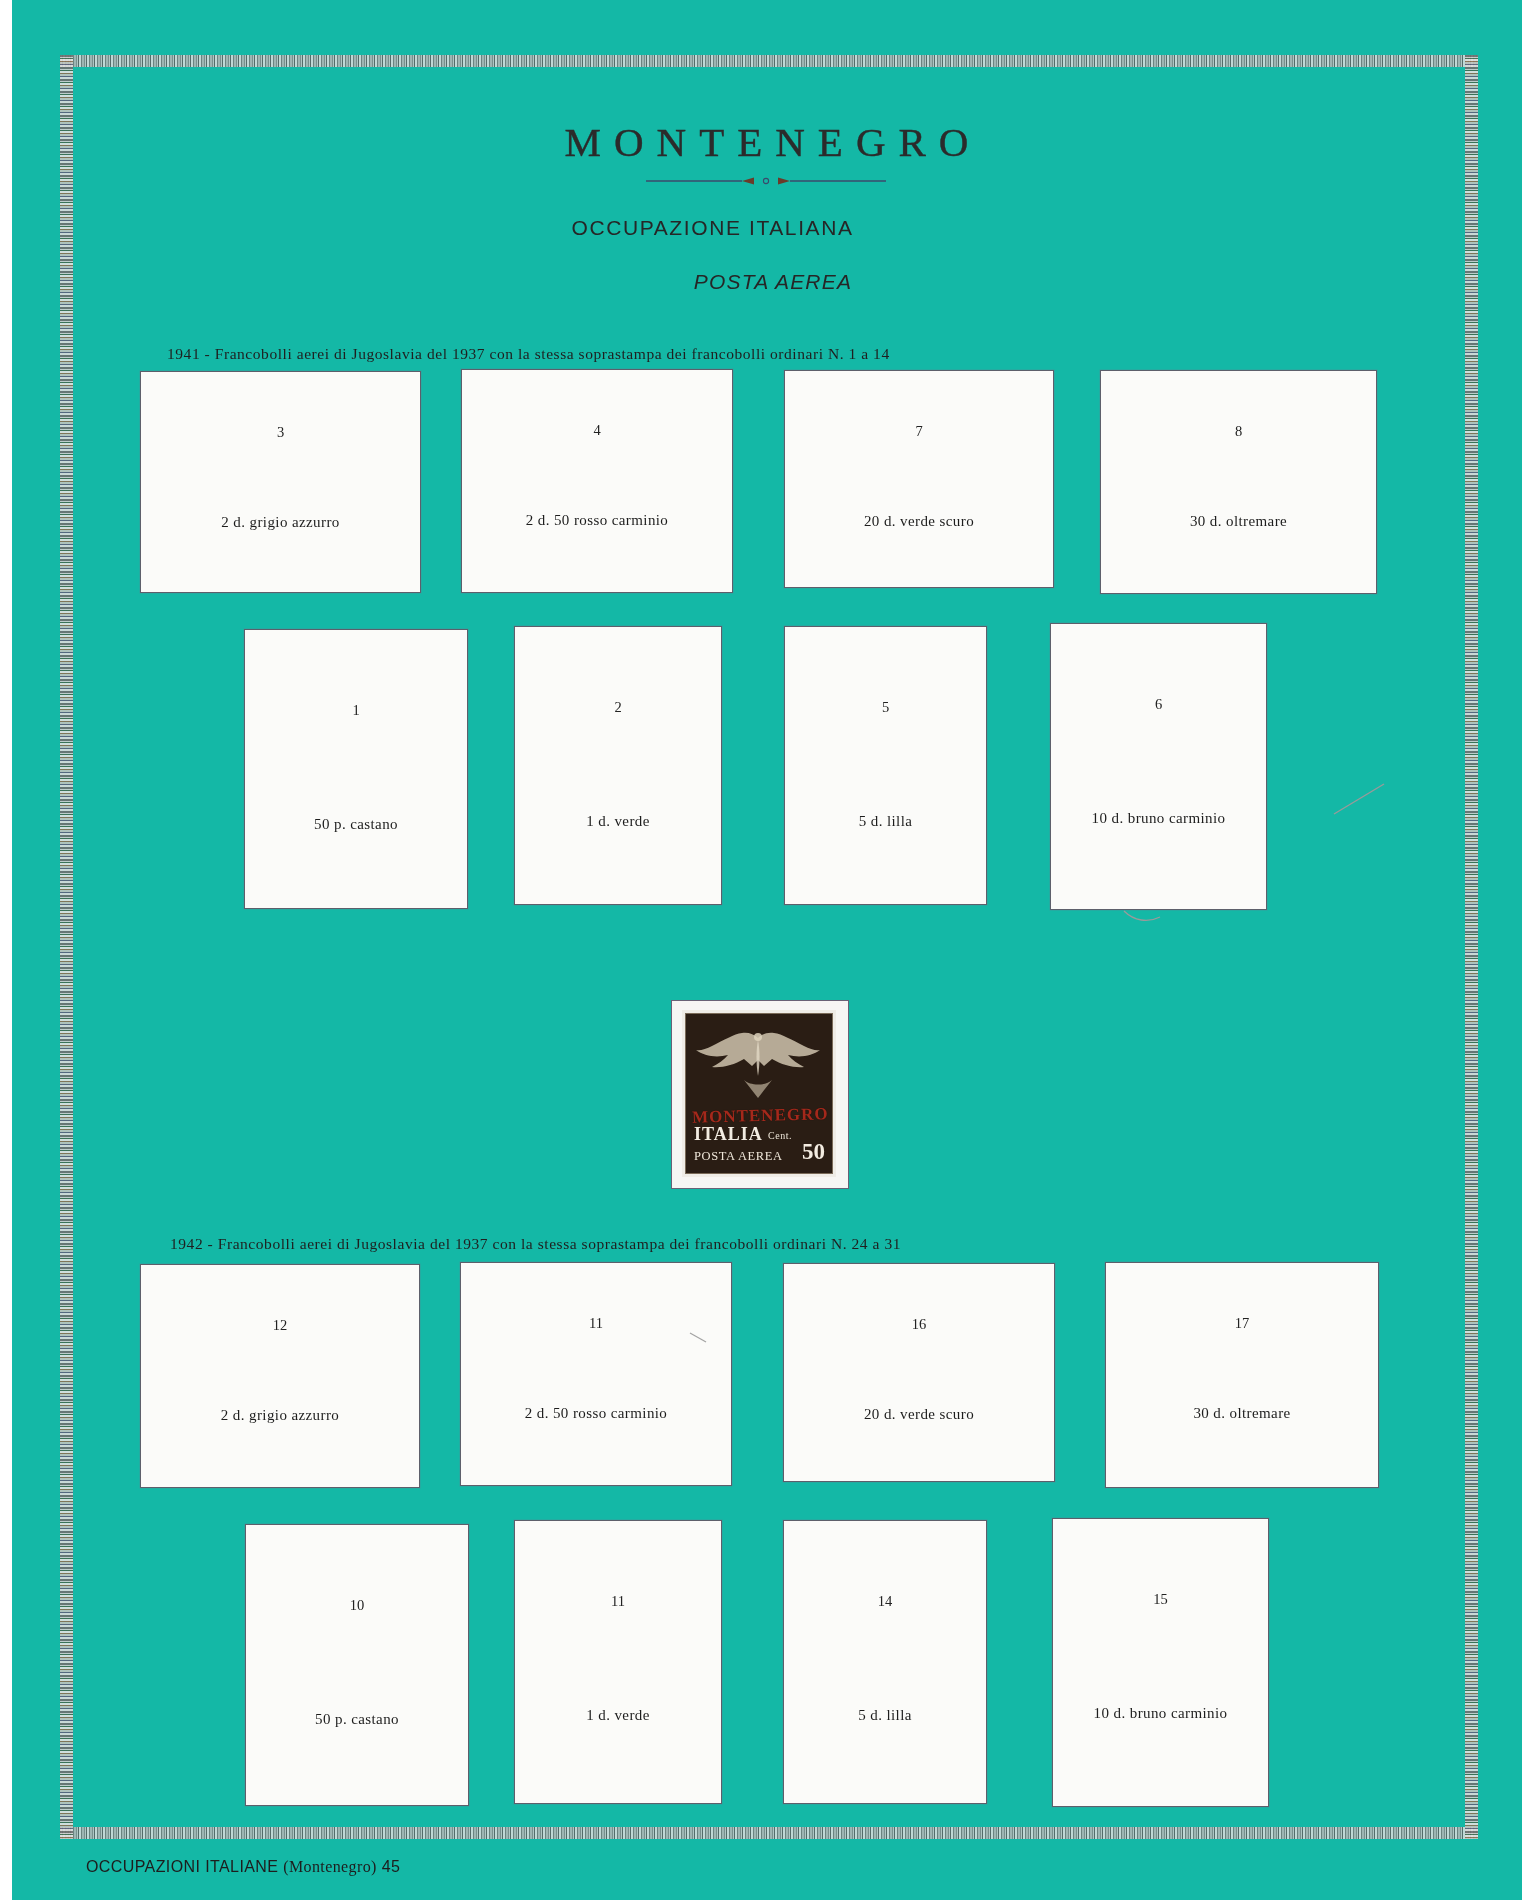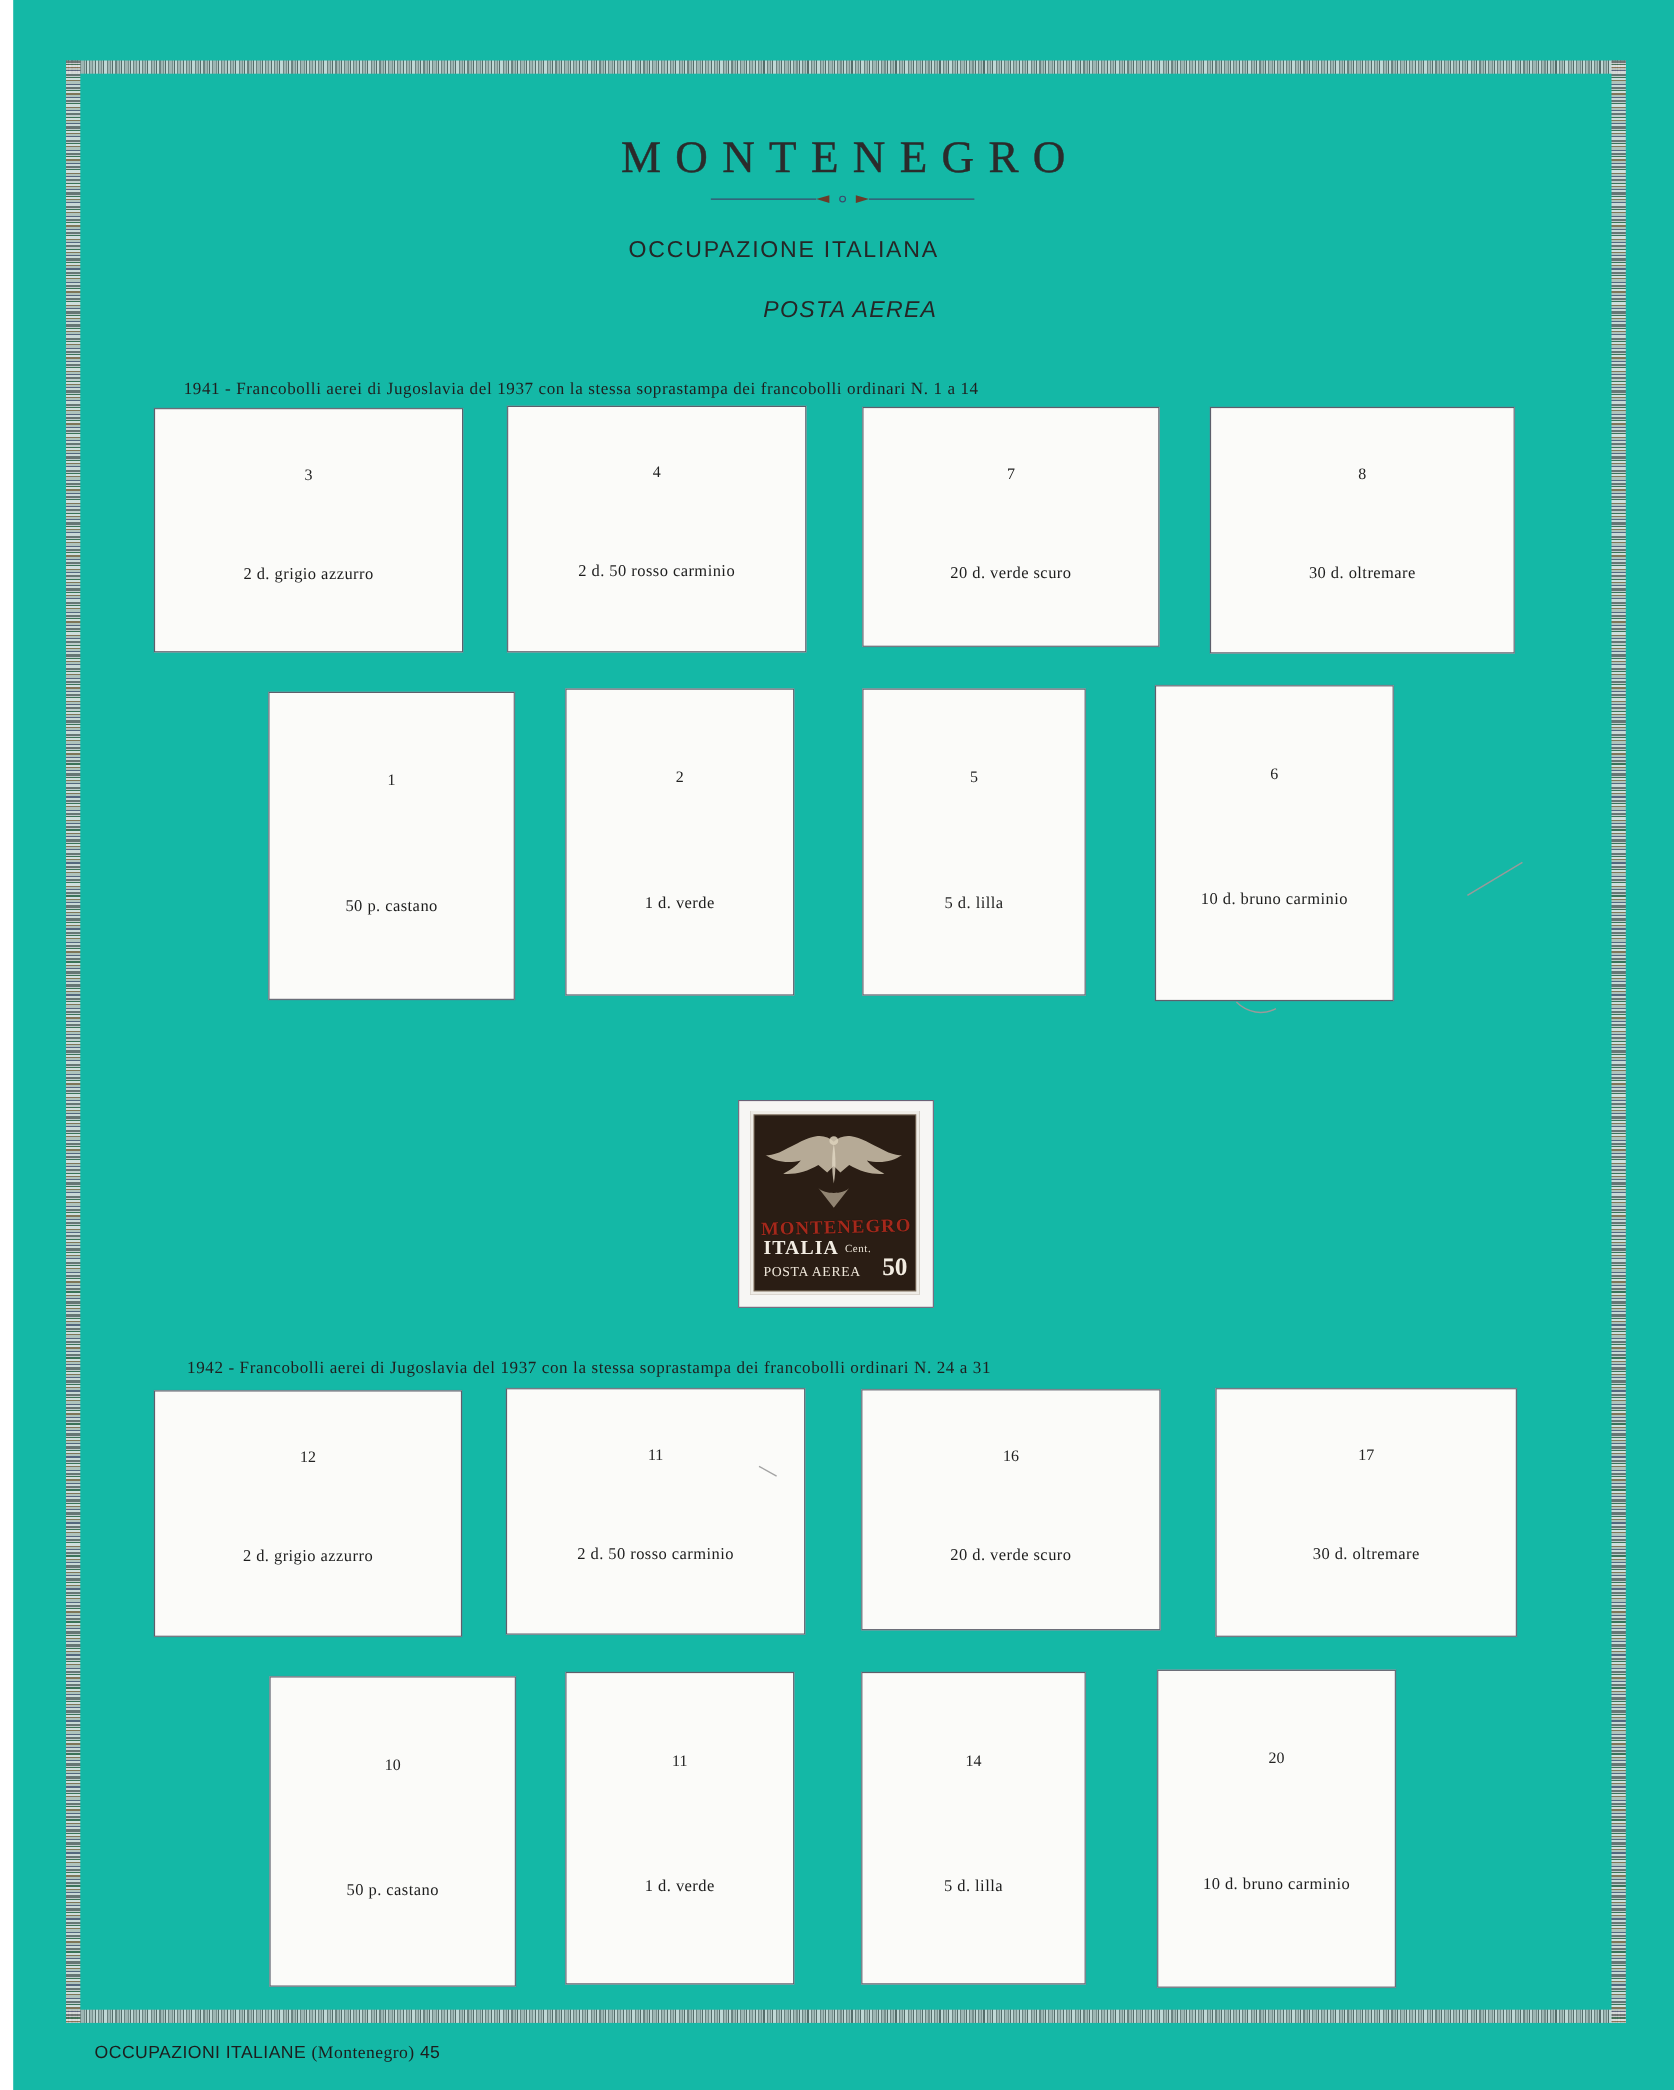--- a/index.html
+++ b/index.html
@@ -362,21 +362,21 @@
   </div>
   <div class="mount tall" style="left:502px; top:1520px; width:206px; height:282px;">
     <div class="num">11</div>
     <div class="desc">1 d. verde</div>
   </div>
   <div class="mount tall" style="left:771px; top:1520px; width:202px; height:282px;">
     <div class="num">14</div>
     <div class="desc">5 d. lilla</div>
   </div>
   <div class="mount tall" style="left:1040px; top:1518px; width:215px; height:287px;">
-    <div class="num">20</div>
+    <div class="num">15</div>
     <div class="desc">10 d. bruno carminio</div>
   </div>
 
   <svg class="pencil" style="left:676px; top:1330px; width:22px; height:16px;" viewBox="0 0 22 16">
     <path d="M2 3 L18 12" stroke="#a3a3a3" stroke-width="1.2" fill="none"></path>
   </svg>
 
   <div id="page-footer">
     <span>OCCUPAZIONI ITALIANE</span>
     <span class="paren">(Montenegro)</span>

